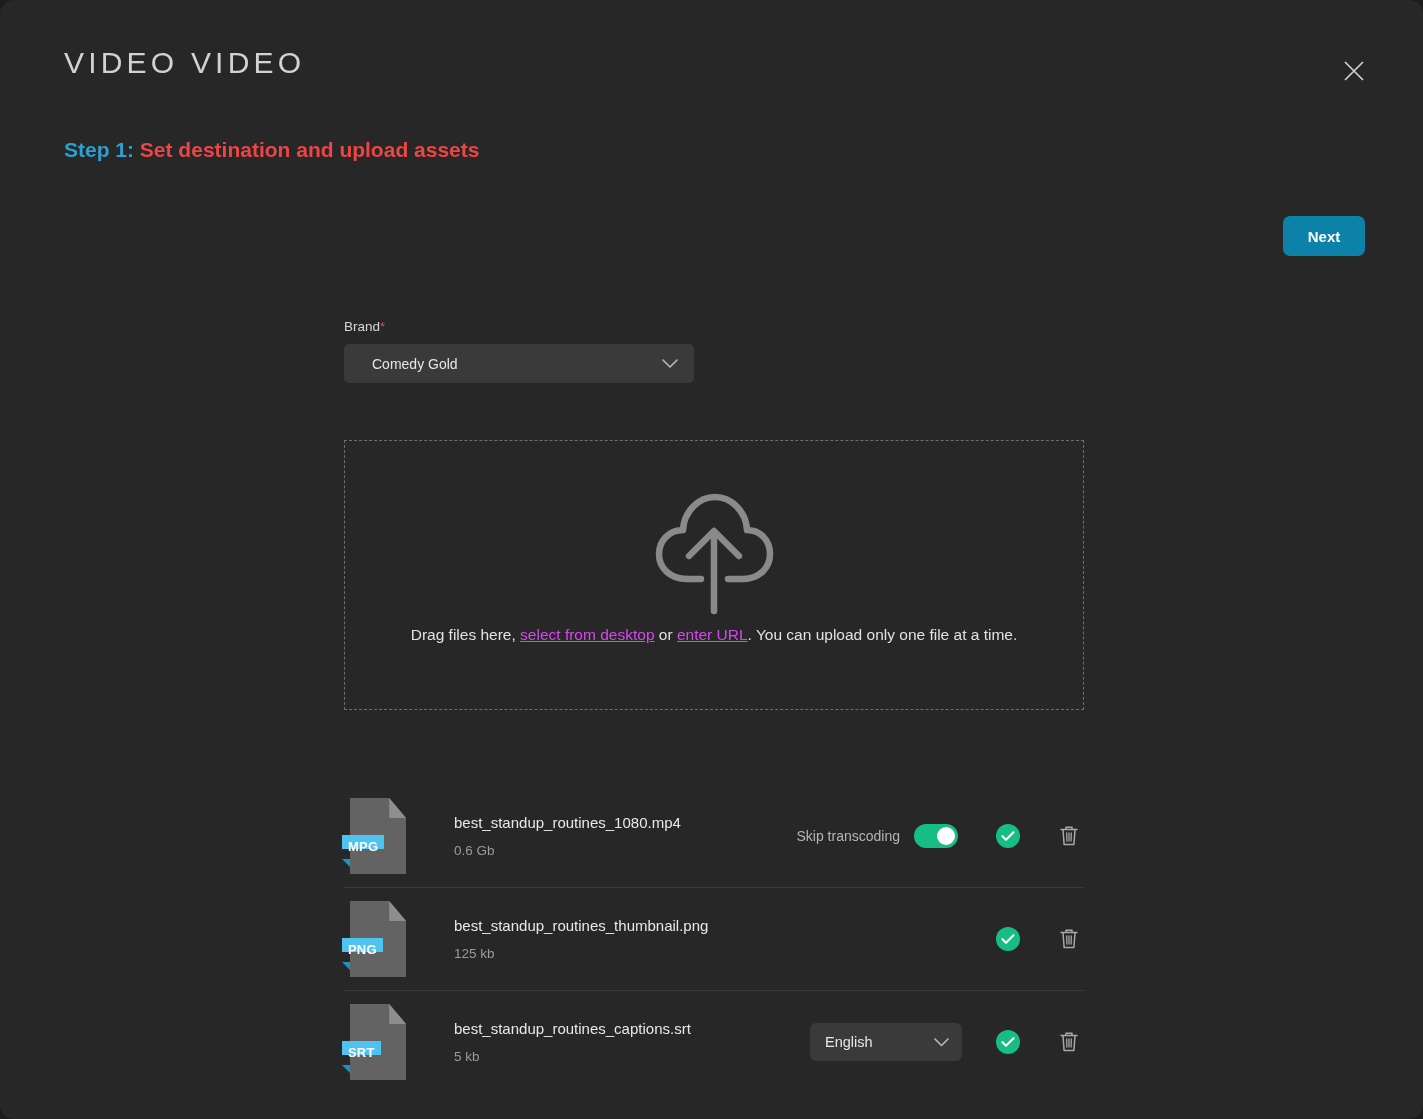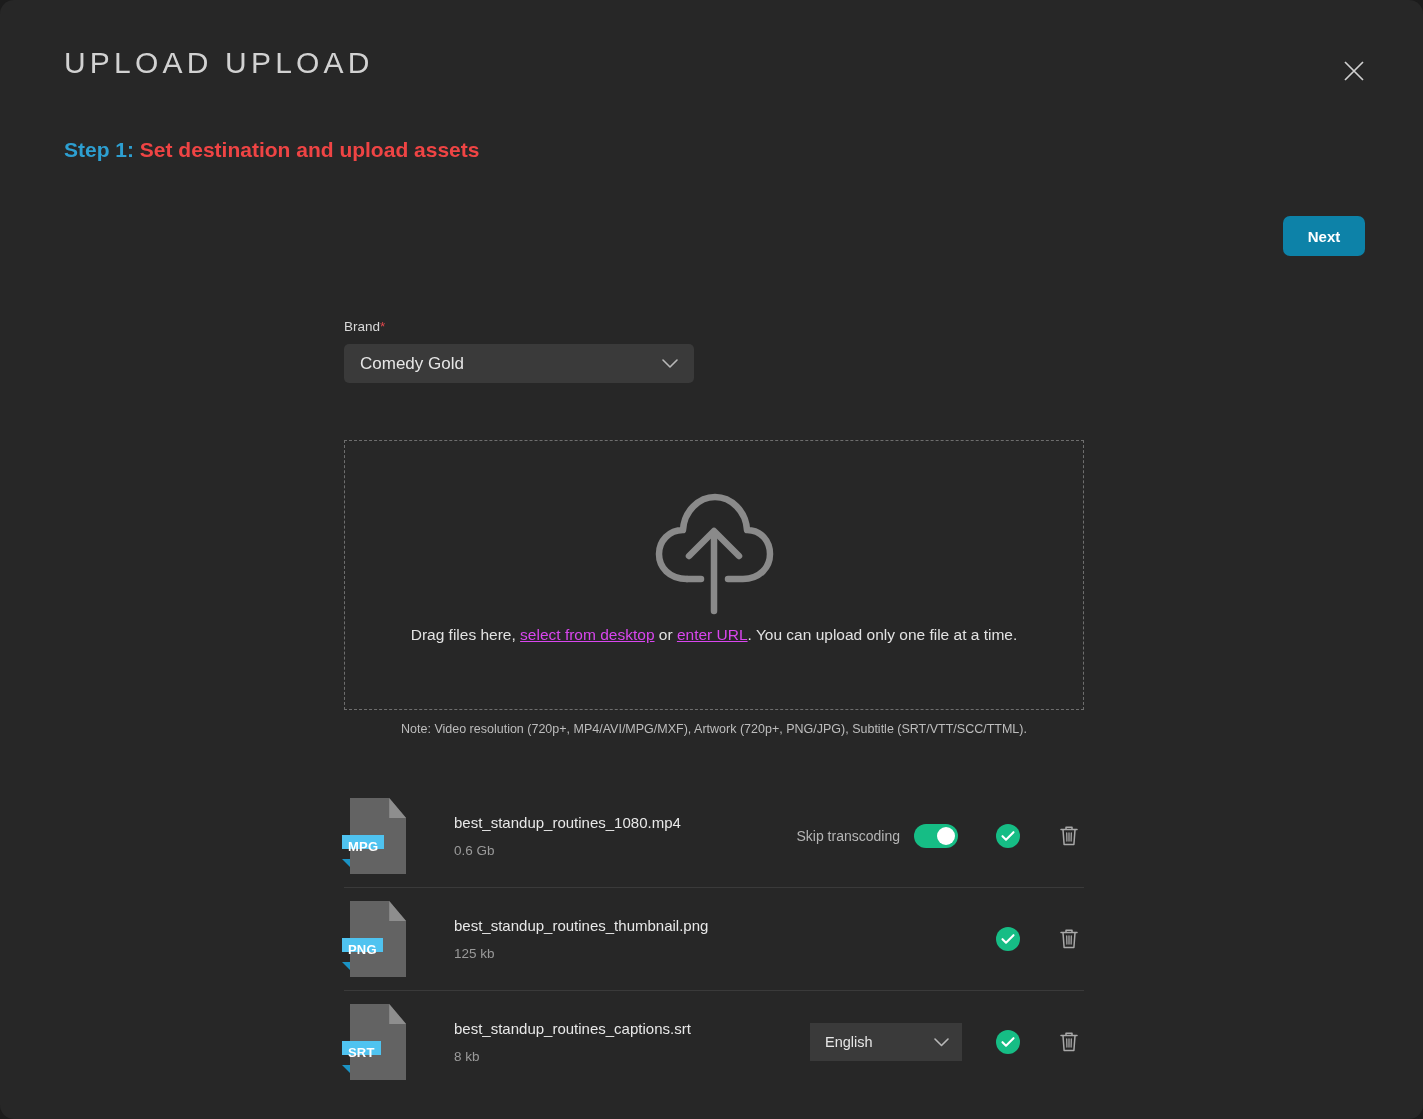--- a/index.html
+++ b/index.html
@@ -105,22 +105,22 @@
     height: 39px;
     background: #3a3a3a;
     border-radius: 5px;
     display: flex;
     align-items: center;
     cursor: pointer;
     box-sizing: border-box;
   }
   .brand-select .value {
     flex: 1;
-    padding-left: 16px;
-    font-size: 17px;
+    padding-left: 28px;
+    font-size: 14px;
     color: #e6e6e6;
     white-space: nowrap;
   }
   .brand-select .chev { padding-right: 16px; display: flex; }
 
   
   .dropzone {
     position: absolute;
     left: 344px;
     top: 440px;
@@ -269,21 +269,21 @@
     top: 3px;
     width: 18px;
     height: 18px;
     border-radius: 50%;
     background: #ffffff;
   }
   .lang-select {
     width: 152px;
     height: 38px;
     background: #3a3a3a;
-    border-radius: 0;
+    border-radius: 6px;
     display: flex;
     align-items: center;
     cursor: pointer;
     margin-right: 34px;
     box-sizing: border-box;
   }
   .lang-select .value {
     flex: 1;
     padding-left: 15px;
     font-size: 14.5px;
@@ -311,21 +311,21 @@
     align-items: center;
     justify-content: center;
     margin-right: 4px;
   }
 </style>
 </head>
 <body>
 
 <div class="modal">
 
-  <div class="modal-title">UPLOAD UPLOAD</div>
+  <div class="modal-title">VIDEO VIDEO</div>
 
   <div class="close-btn">
     <svg width="24" height="24" viewBox="0 0 24 24">
       <path d="M3 3 L21 21 M21 3 L3 21" stroke="#d0d0d0" stroke-width="1.7" fill="none"></path>
     </svg>
   </div>
 
   <div class="step-line">
     <span class="step-label">Step 1:</span><span>&nbsp;</span><span class="step-text">Set destination and upload assets</span>
   </div>
@@ -350,21 +350,20 @@
       <svg width="122" height="126" viewBox="0 0 122 126">
         <path d="M34 90 C16 90 6 78 6 65 C6 52 16 41 30 41 C31 22 46 8 62 8 C78 8 93 22 94 41 C108 41 117 52 117 65 C117 78 107 90 90 90 L75 90" stroke="#8a8a8a" stroke-width="6.5" fill="none" stroke-linecap="round" stroke-linejoin="round"></path>
         <path d="M48 90 L34 90" stroke="#8a8a8a" stroke-width="6.5" fill="none" stroke-linecap="round"></path>
         <path d="M36 67 L61 42 L86 67" stroke="#8a8a8a" stroke-width="6.5" fill="none" stroke-linecap="round" stroke-linejoin="round"></path>
         <path d="M61 44 L61 122" stroke="#8a8a8a" stroke-width="6.5" fill="none" stroke-linecap="round"></path>
       </svg>
     </div>
     <div class="drop-text"><span>Drag files here, </span><span class="drop-link">select from desktop</span><span> or </span><span class="drop-link">enter URL</span><span>. You can upload only one file at a time.</span></div>
   </div>
 
-  <div class="note">Note: Video resolution (720p+, MP4/AVI/MPG/MXF), Artwork (720p+, PNG/JPG), Subtitle (SRT/VTT/SCC/TTML).</div>
 
   <div class="file-list">
 
     <div class="file-row">
       <div class="file-icon">
         <div class="doc-body"></div>
         <div class="doc-fold"></div>
         <div class="badge-fold"></div>
         <div class="badge">MPG</div>
       </div>
@@ -423,21 +422,21 @@
 
     <div class="file-row last">
       <div class="file-icon">
         <div class="doc-body"></div>
         <div class="doc-fold"></div>
         <div class="badge-fold"></div>
         <div class="badge">SRT</div>
       </div>
       <div class="file-meta">
         <div class="file-name">best_standup_routines_captions.srt</div>
-        <div class="file-size">8 kb</div>
+        <div class="file-size">5 kb</div>
       </div>
       <div class="row-controls">
         <div class="lang-select">
           <span class="value">English</span>
           <span class="chev">
             <svg width="15" height="9" viewBox="0 0 15 9">
               <path d="M1 1 L7.5 7.5 L14 1" stroke="#b8b8b8" stroke-width="1.6" fill="none" stroke-linecap="round" stroke-linejoin="round"></path>
             </svg>
           </span>
         </div>

